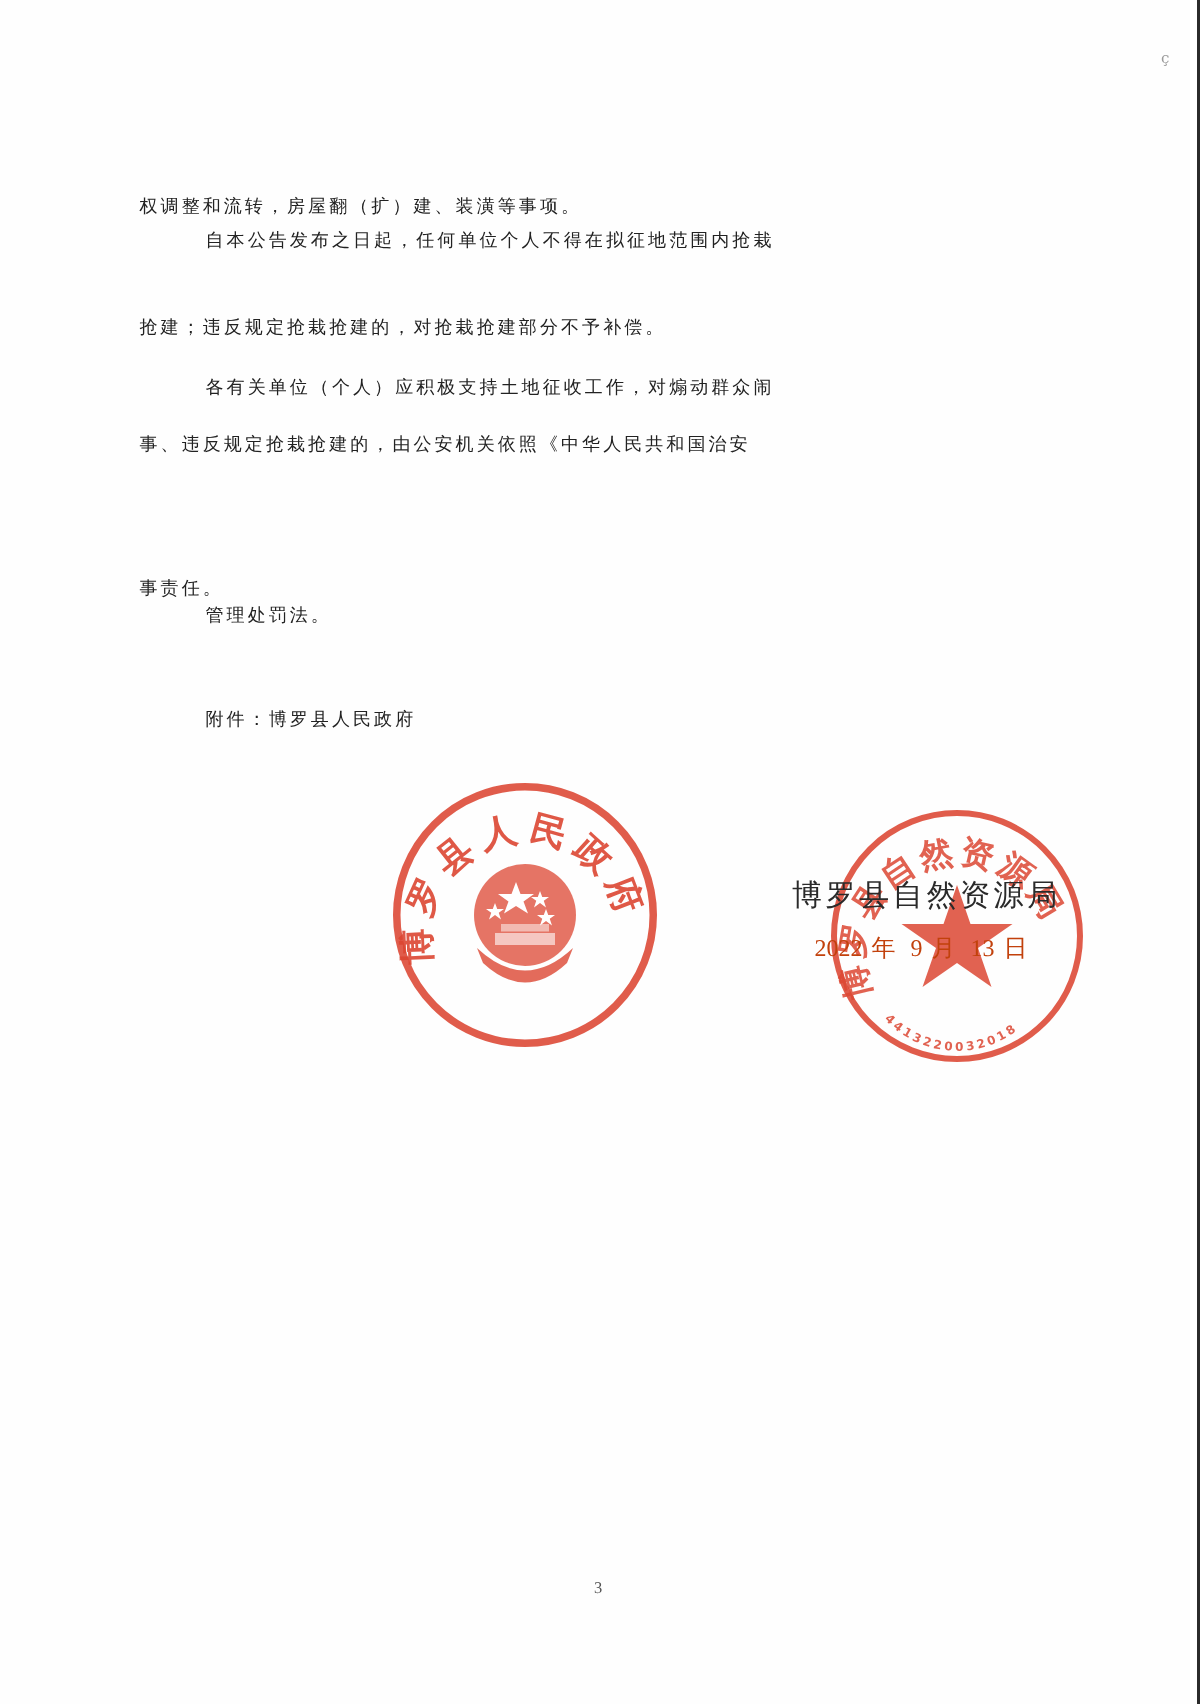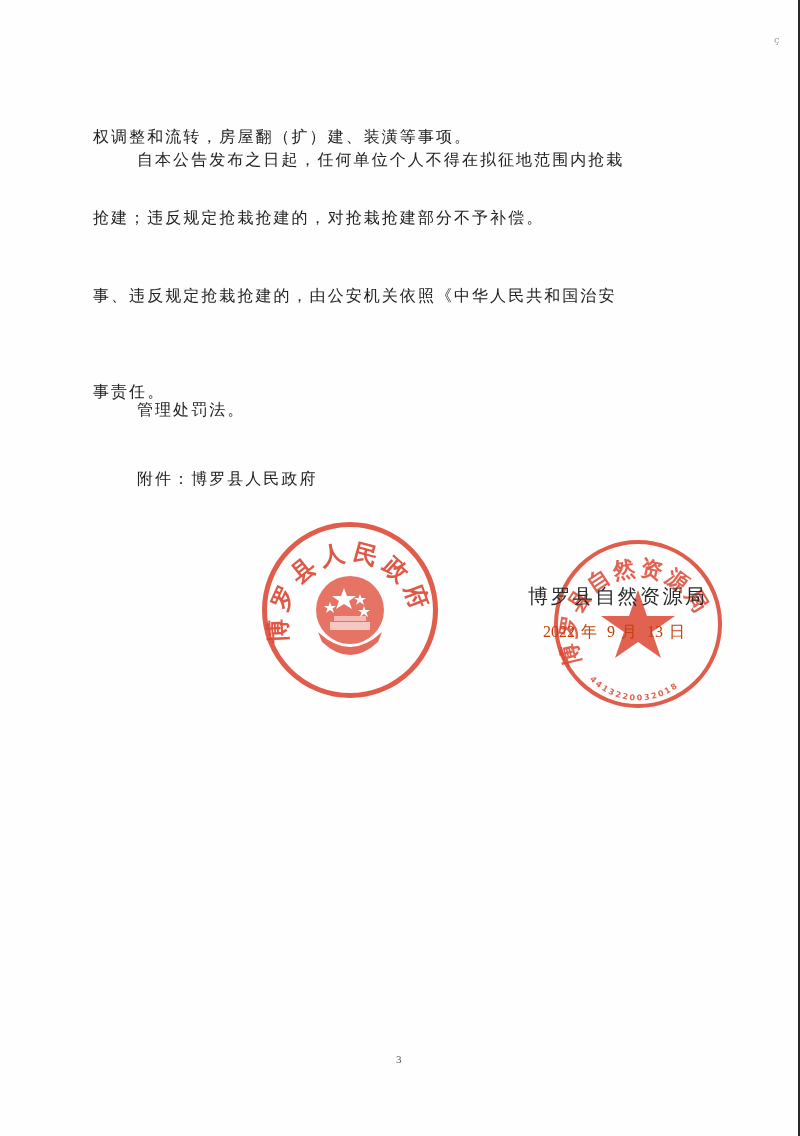--- a/index.html
+++ b/index.html
@@ -30,21 +30,21 @@
     }
     .corner-mark {
       position: absolute;
       left: 774px; top: 34px;
       font-size: 10px;
       color: #9a9a9a;
     }
     .line {
       position: absolute;
       left: 93px;
-      font-size: 16px;
+      font-size: 12px;
       letter-spacing: 2.05px;
       white-space: nowrap;
       line-height: 24px;
       color: #222;
     }
     .indent { left: 137px; }
 
     .stamp {
       position: absolute;
       border-radius: 50%;
@@ -91,20 +91,21 @@
 </head>
 <body>
 
 <div class="page">
   <div class="edge-line"></div>
   <div class="corner-mark">ç</div>
 
   <div class="line" style="top:125px">权调整和流转，房屋翻（扩）建、装潢等事项。</div>
   <div class="line indent" style="top:148px">自本公告发布之日起，任何单位个人不得在拟征地范围内抢栽</div>
   <div class="line" style="top:206px">抢建；违反规定抢栽抢建的，对抢栽抢建部分不予补偿。</div>
+  <div class="line indent" style="top:246px">各有关单位（个人）应积极支持土地征收工作，对煽动群众闹</div>
   <div class="line" style="top:284px">事、违反规定抢栽抢建的，由公安机关依照《中华人民共和国治安</div>
   <div class="line" style="top:380px">事责任。</div>
   <div class="line indent" style="top:398px">管理处罚法。</div>
 
   <div class="line indent" style="top:467px">附件：博罗县人民政府</div>
 
   <div class="stamp stamp-gov">
     <svg width="176" height="176" viewBox="0 0 176 176">
       <defs>
         <path id="govArc" d="M 30 130 A 64 64 0 1 1 146 130" fill="none"></path>

